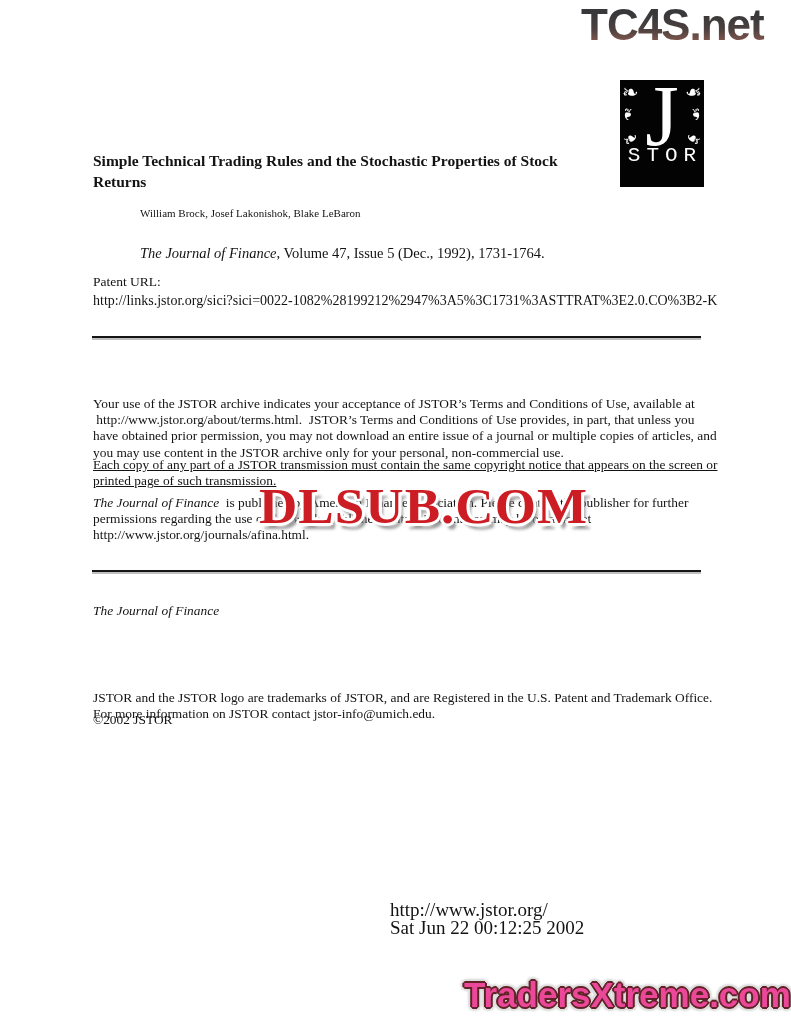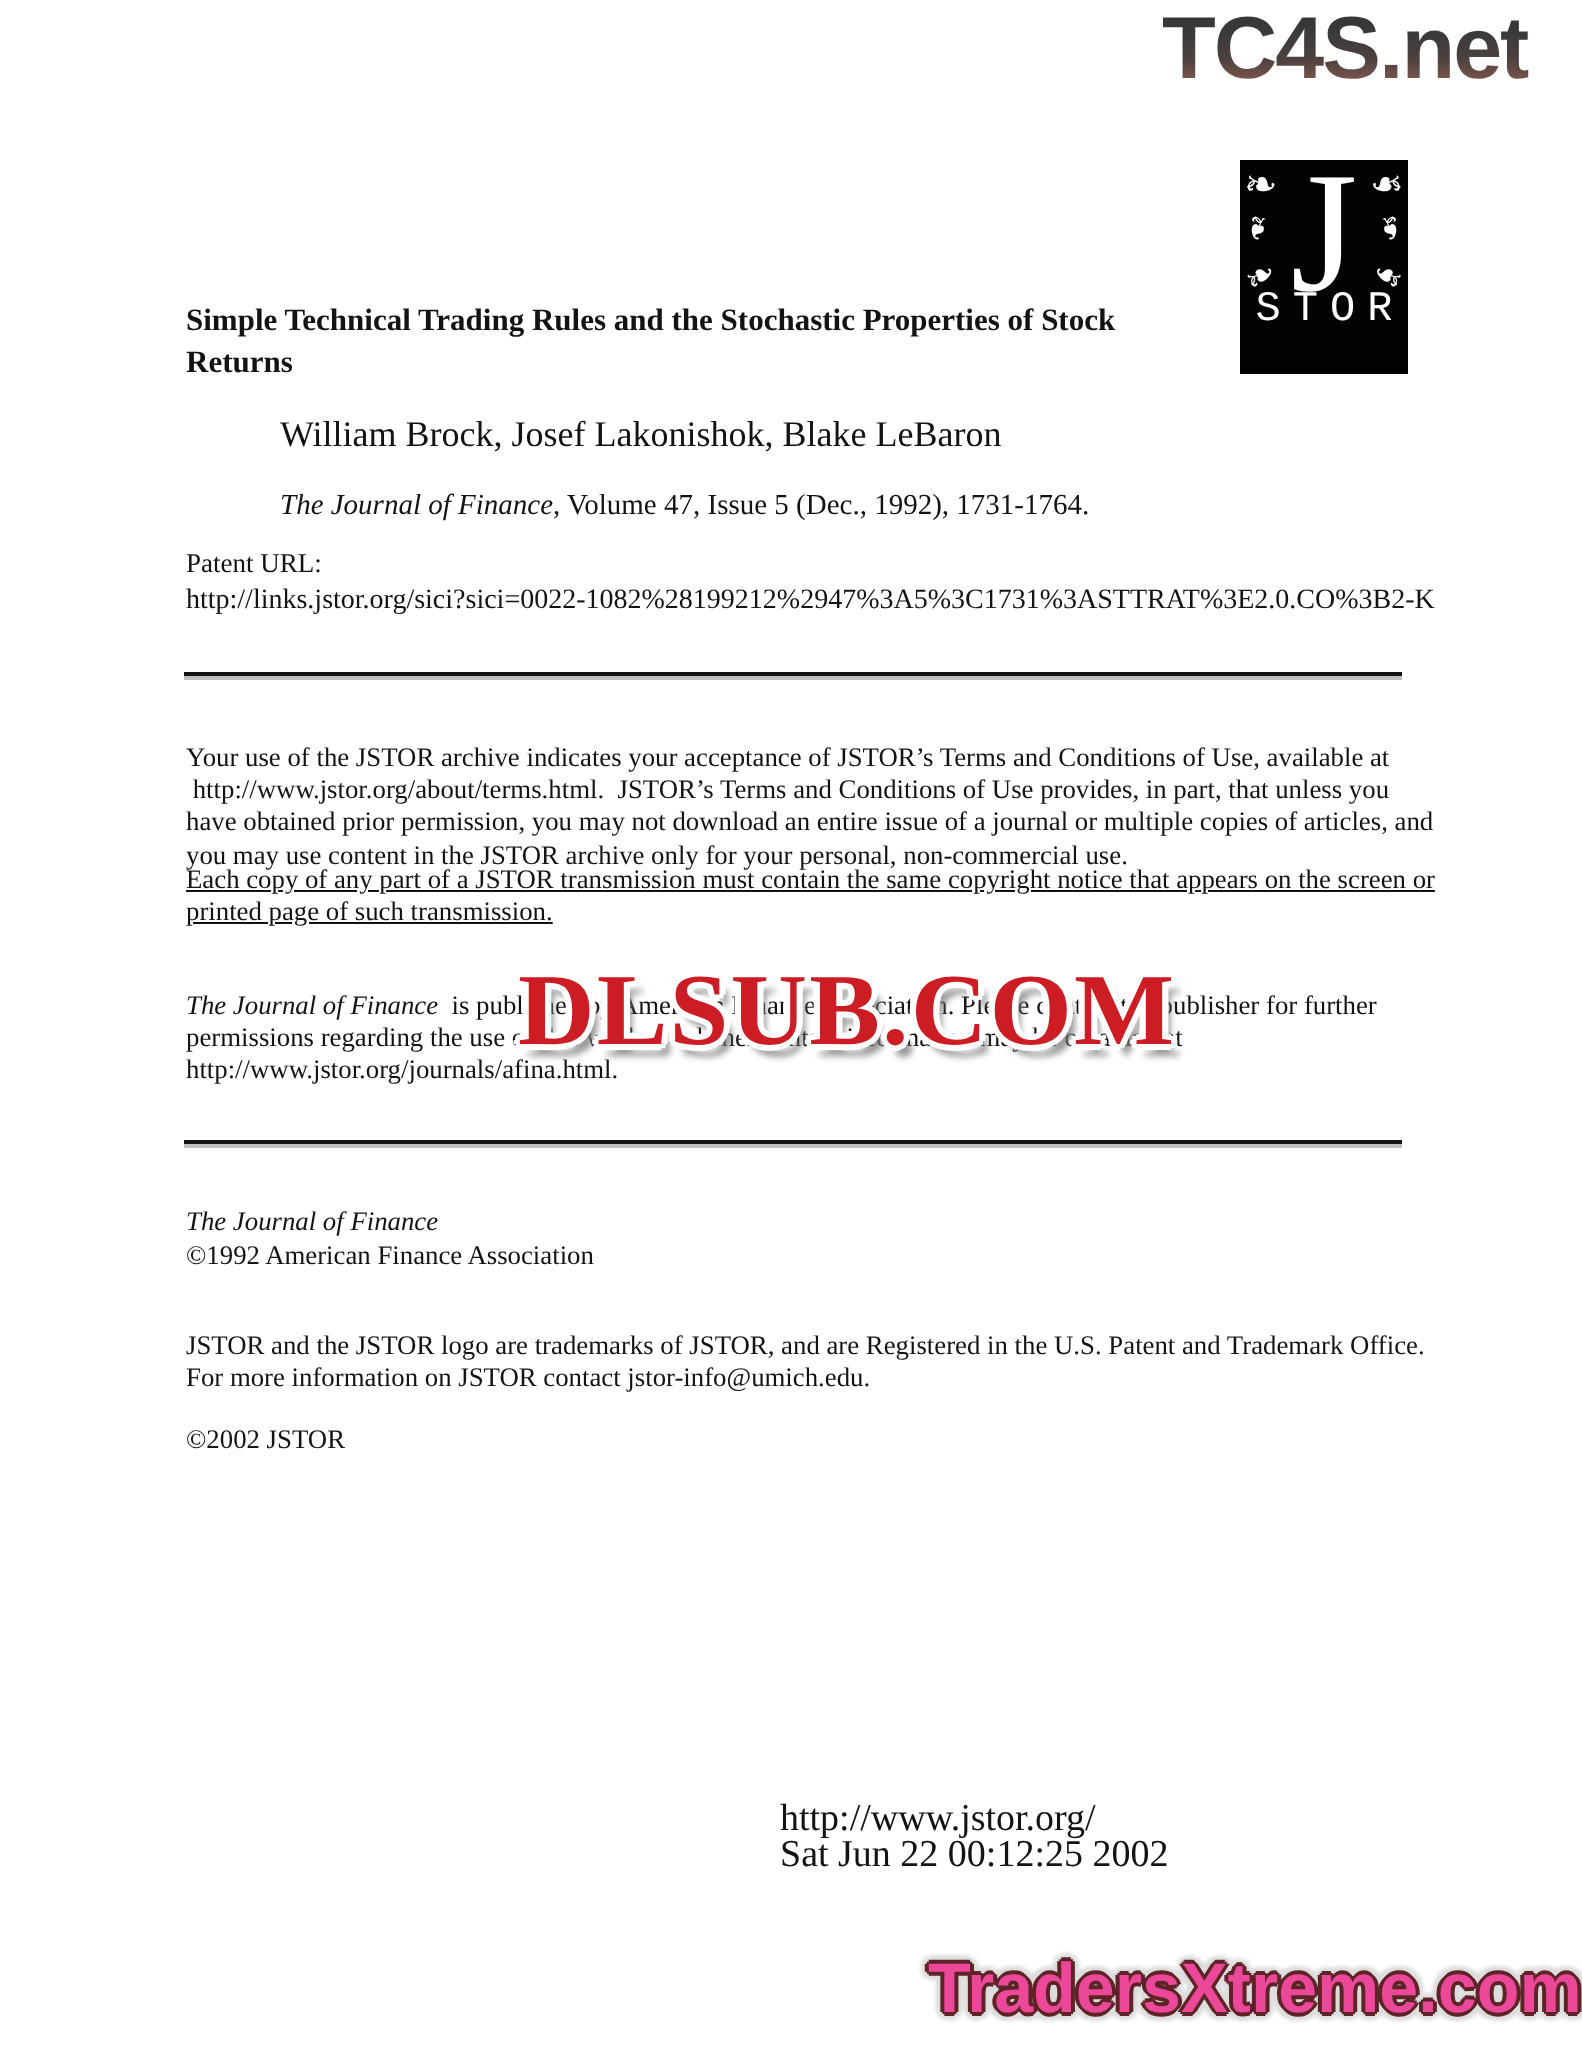--- a/index.html
+++ b/index.html
@@ -35,32 +35,32 @@
   .orn{position:absolute;font-family:"DejaVu Sans", sans-serif;color:#fff;pointer-events:none;}
   .o1{top:0px;left:2px;font-size:20px;}
   .o2{top:0px;right:2px;font-size:20px;transform:scaleX(-1);}
   .o3{top:24px;left:1px;font-size:17px;transform:rotate(90deg);}
   .o4{top:48px;left:3px;font-size:18px;transform:rotate(-35deg);}
   .o5{top:24px;right:1px;font-size:17px;transform:rotate(-90deg) scaleX(-1);}
   .o6{top:48px;right:3px;font-size:18px;transform:rotate(35deg) scaleX(-1);}
 
   
   .title{left:93px;top:150px;width:520px;font-weight:bold;font-size:15.5px;line-height:21px;white-space:pre-line;}
-  .authors{left:140px;top:207px;font-size:18px;}
+  .authors{left:140px;top:207px;font-size:11px;}
   .citation{left:140px;top:245px;font-size:14.5px;}
   .stable-label{left:93px;top:274px;font-size:13.5px;}
   .stable-url{left:93px;top:293px;font-size:14px;}
 
   .rule{left:92px;width:609px;height:2px;background:#151515;box-shadow:0 2px 0 rgba(140,140,140,.55);}
   .rule1{top:336px;}
   .rule2{top:570px;}
 
   
   .para{font-size:13.4px;line-height:16.2px;width:650px;}
-  .pre{white-space:pre-wrap;}
+  .pre{white-space:pre-wrap;margin-top:25px;}
   .para1{left:93px;top:371px;}
   .para2{left:93px;top:432px;text-decoration:underline;}
   .para3{left:93px;top:495px;}
   .ital{font-style:italic;}
 
   
   .dlsub{
     left:259px;top:481px;
     font-family:"Liberation Serif", serif;font-weight:bold;
     font-size:51px;line-height:51px;letter-spacing:1px;
@@ -134,21 +134,20 @@
 permissions regarding the use of this work. Publisher contact information may be obtained at
 http://www.jstor.org/journals/afina.html.</span>
 </div>
 
 <div class="abs dlsub">DLSUB.COM</div>
 
 <div class="abs rule rule2"></div>
 
 <div class="abs jf-block">
   <div class="ital">The Journal of Finance</div>
-  <div>©1992 American Finance Association</div>
 </div>
 
 <div class="abs para pre trademark">JSTOR and the JSTOR logo are trademarks of JSTOR, and are Registered in the U.S. Patent and Trademark Office.
 For more information on JSTOR contact jstor-info@umich.edu.</div>
 <div class="abs c2002">©2002 JSTOR</div>
 
 <div class="abs footer">http://www.jstor.org/
 Sat Jun 22 00:12:25 2002</div>
 
 <div class="abs traders">TradersXtreme.com</div>

